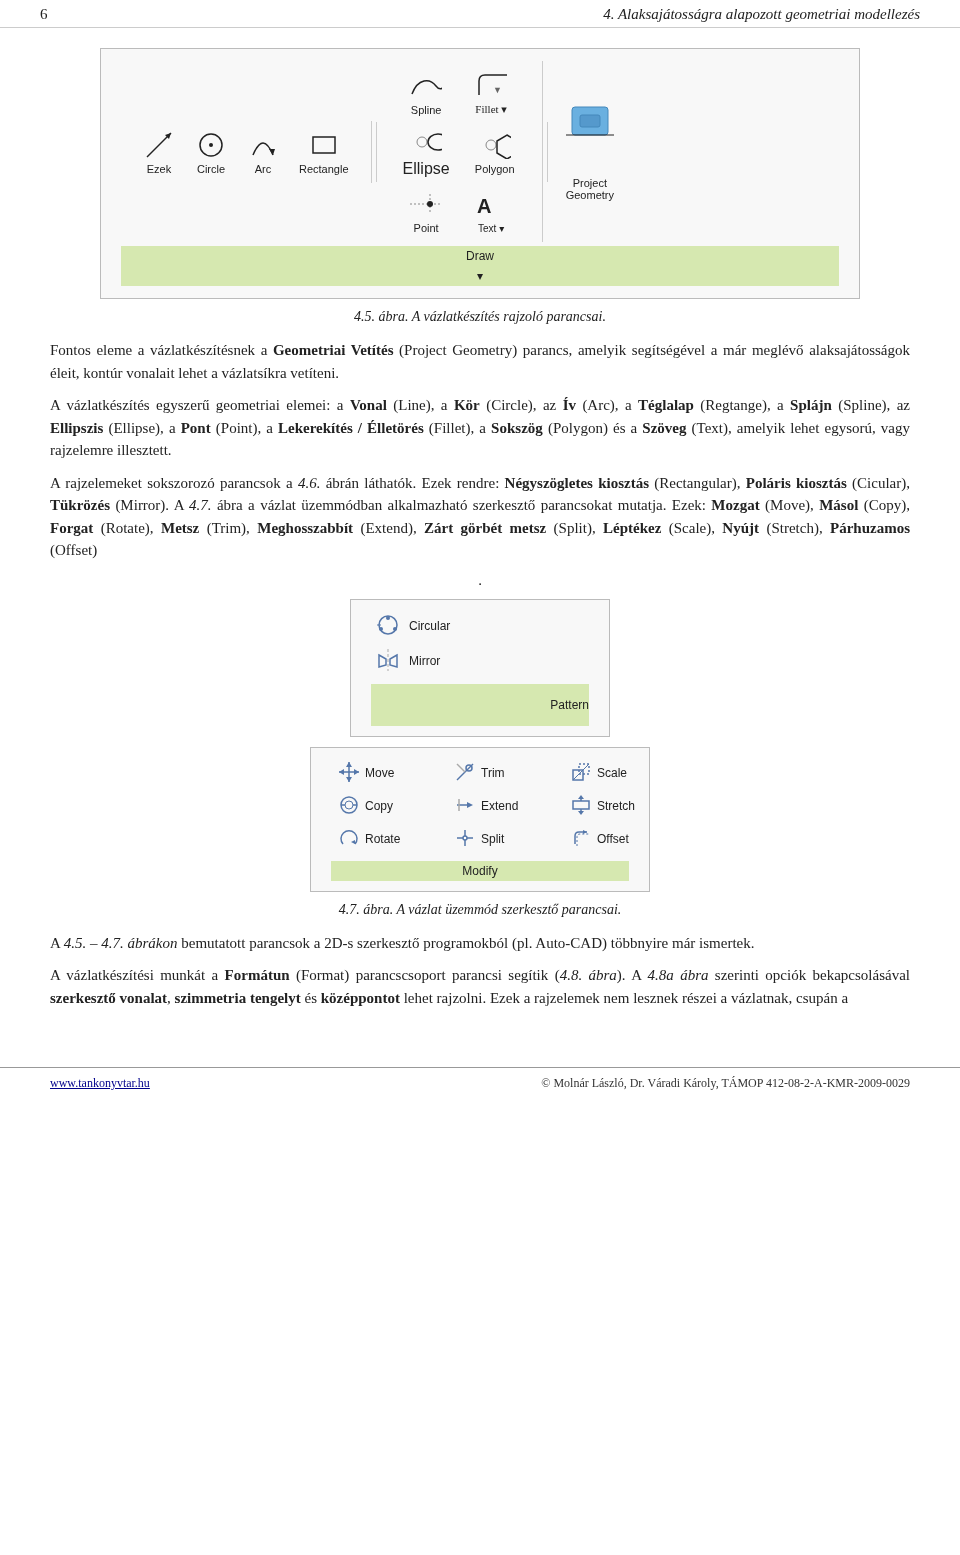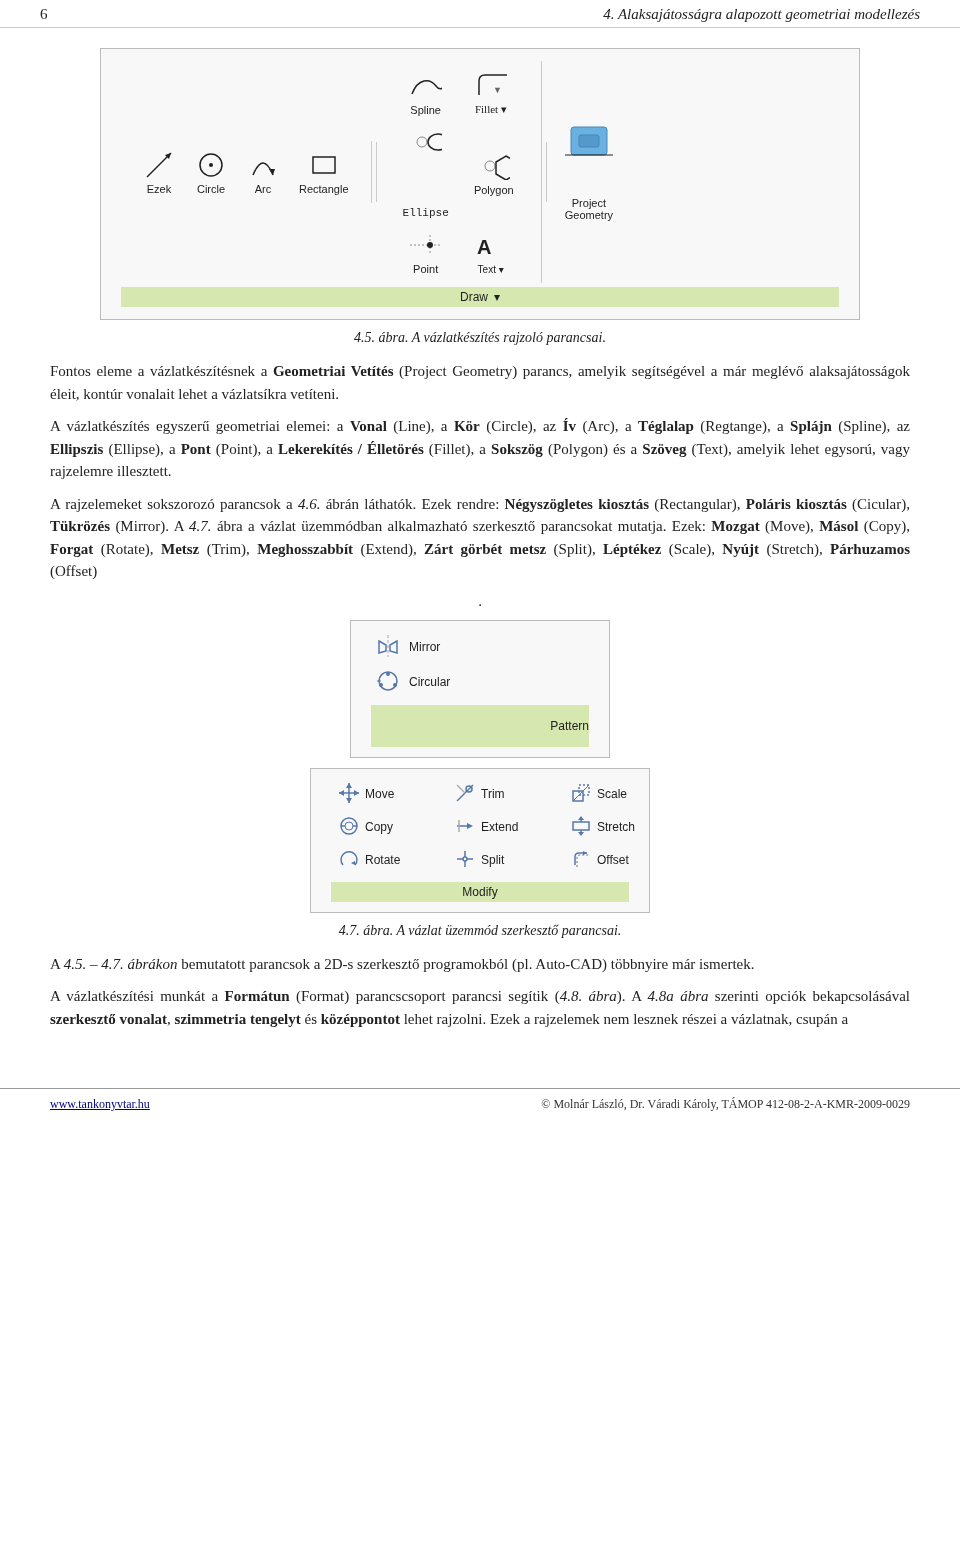--- a/index.html
+++ b/index.html
@@ -95,20 +95,21 @@
       width: 100%;
       text-align: center;
       padding: 3px 0;
       font-family: Arial, sans-serif;
       font-size: 12px;
       margin-top: 4px;
       display: flex;
       align-items: center;
       justify-content: center;
       gap: 6px;
+      flex-direction: column;
     }
 
     .caption-text {
       text-align: center;
       font-size: 14px;
       margin: 8px 0 14px 0;
       font-style: italic;
     }
 
     .paragraph {
@@ -291,21 +292,21 @@
           </div>
         </div>
         <div style="display:flex; gap:0; align-items:center;">
           <div class="tool-item" style="min-width:60px;">
             <div class="tool-icon">
               <svg width="40" height="28">
                   <circle cx="12" cy="14" r="5" stroke="#888" stroke-width="1" fill="none"></circle>
                   <ellipse cx="28" cy="14" rx="10" ry="8" stroke="#222" stroke-width="1.5" fill="none"></ellipse>
                 </svg>
             </div>
-            <span style="font-family:Liberation Mono, monospace;font-size:11px;margin-top:47px;">Ellipse</span>
+            <span style="font-family:Liberation Sans, sans-serif;font-size:16px;">Ellipse</span>
           </div>
           <div class="tool-item" style="min-width:70px;">
             <div class="tool-icon">
               <svg width="40" height="28">
                 <circle cx="12" cy="14" r="5" stroke="#888" stroke-width="1" fill="none"></circle>
                 <polygon points="28,4 38,10 38,22 28,28 18,22 18,10" stroke="#222" stroke-width="1.5" fill="none"></polygon>
               </svg>
             </div>
             <span style="font-family:Arial,sans-serif;font-size:11px;">Polygon</span>
           </div>
@@ -364,42 +365,42 @@
     A vázlatkészítés egyszerű geometriai elemei: a <b>Vonal</b> (Line), a <b>Kör</b> (Circle), az <b>Ív</b> (Arc), a <b>Téglalap</b> (Regtange), a <b>Splájn</b> (Spline), az <b>Ellipszis</b> (Ellipse), a <b>Pont</b> (Point), a <b>Lekerekítés / Élletörés</b> (Fillet), a <b>Sokszög</b> (Polygon) és a <b>Szöveg</b> (Text), amelyik lehet egysorú, vagy rajzelemre illesztett.
   </p>
 
   <p class="paragraph">
     A rajzelemeket sokszorozó parancsok a <i>4.6.</i> ábrán láthatók. Ezek rendre: <b>Négyszögletes kiosztás</b> (Rectangular), <b>Poláris kiosztás</b> (Cicular), <b>Tükrözés</b> (Mirror). A <i>4.7.</i> ábra a vázlat üzemmódban alkalmazható szerkesztő parancsokat mutatja. Ezek: <b>Mozgat</b> (Move), <b>Másol</b> (Copy), <b>Forgat</b> (Rotate), <b>Metsz</b> (Trim), <b>Meghosszabbít</b> (Extend), <b>Zárt görbét metsz</b> (Split), <b>Léptékez</b> (Scale), <b>Nyújt</b> (Stretch), <b>Párhuzamos</b> (Offset)
   </p>
 
   <p style="text-align:center; margin-bottom:6px;">.</p>
 
   <div class="pattern-box">
-    <div class="pattern-item">
-      <span>
-        <svg width="22" height="22">
-          <line x1="11" y1="0" x2="11" y2="22" stroke="#aaa" stroke-width="1" stroke-dasharray="3,2"></line>
-          <path d="M 2 6 L 9 10 L 9 16 L 2 18 Z" stroke="#5577aa" stroke-width="1.5" fill="none"></path>
-          <path d="M 20 6 L 13 10 L 13 16 L 20 18 Z" stroke="#5577aa" stroke-width="1.5" fill="none"></path>
-        </svg>
-      </span>
-      <span>Mirror</span>
-    </div>
     <div class="pattern-item">
       <span>
         <svg width="22" height="22">
           <circle cx="11" cy="11" r="9" stroke="#5577aa" stroke-width="1.5" fill="none"></circle>
           <circle cx="11" cy="4" r="2" fill="#5577aa"></circle>
           <circle cx="18" cy="15" r="2" fill="#5577aa"></circle>
           <circle cx="4" cy="15" r="2" fill="#5577aa"></circle>
           <line x1="0" y1="11" x2="4" y2="11" stroke="#5577aa" stroke-width="1"></line>
         </svg>
       </span>
       <span>Circular</span>
     </div>
+    <div class="pattern-item">
+      <span>
+        <svg width="22" height="22">
+          <line x1="11" y1="0" x2="11" y2="22" stroke="#aaa" stroke-width="1" stroke-dasharray="3,2"></line>
+          <path d="M 2 6 L 9 10 L 9 16 L 2 18 Z" stroke="#5577aa" stroke-width="1.5" fill="none"></path>
+          <path d="M 20 6 L 13 10 L 13 16 L 20 18 Z" stroke="#5577aa" stroke-width="1.5" fill="none"></path>
+        </svg>
+      </span>
+      <span>Mirror</span>
+    </div>
     <div class="pattern-label-bar">
       <span>Pattern</span>
     </div>
   </div>
 
 
   <div class="modify-box">
 
     <div class="modify-row">
       <div class="modify-item">

